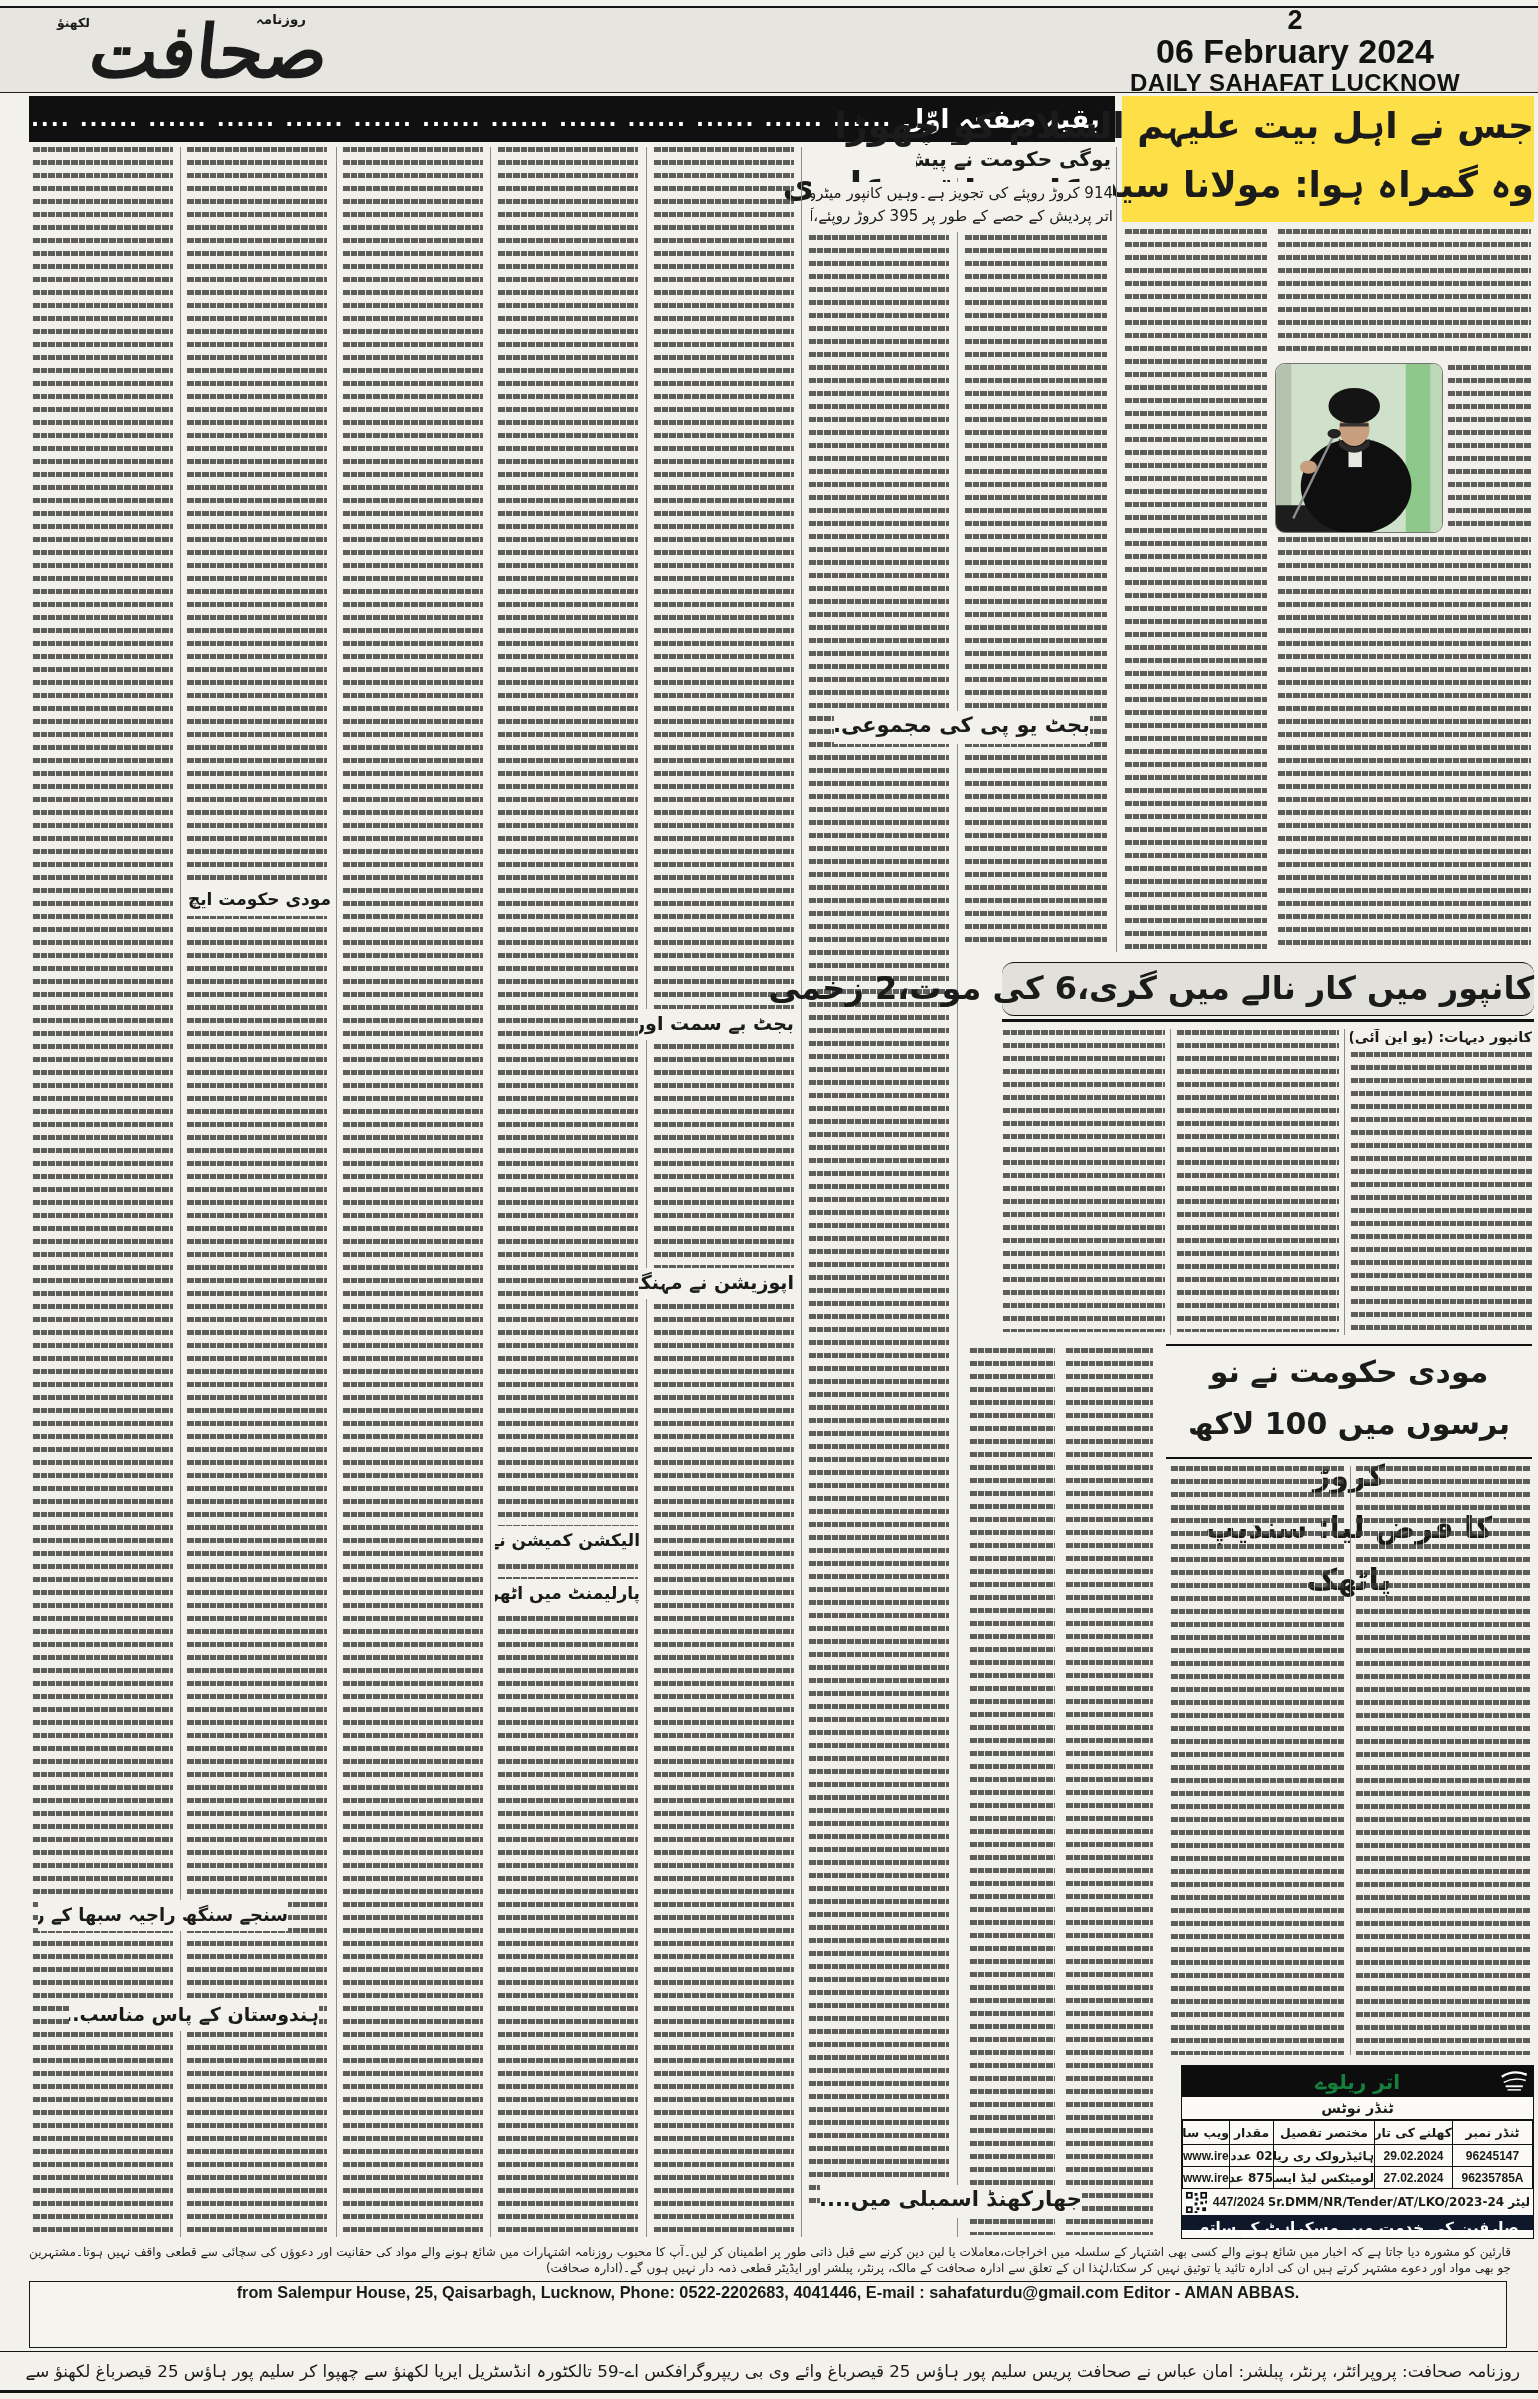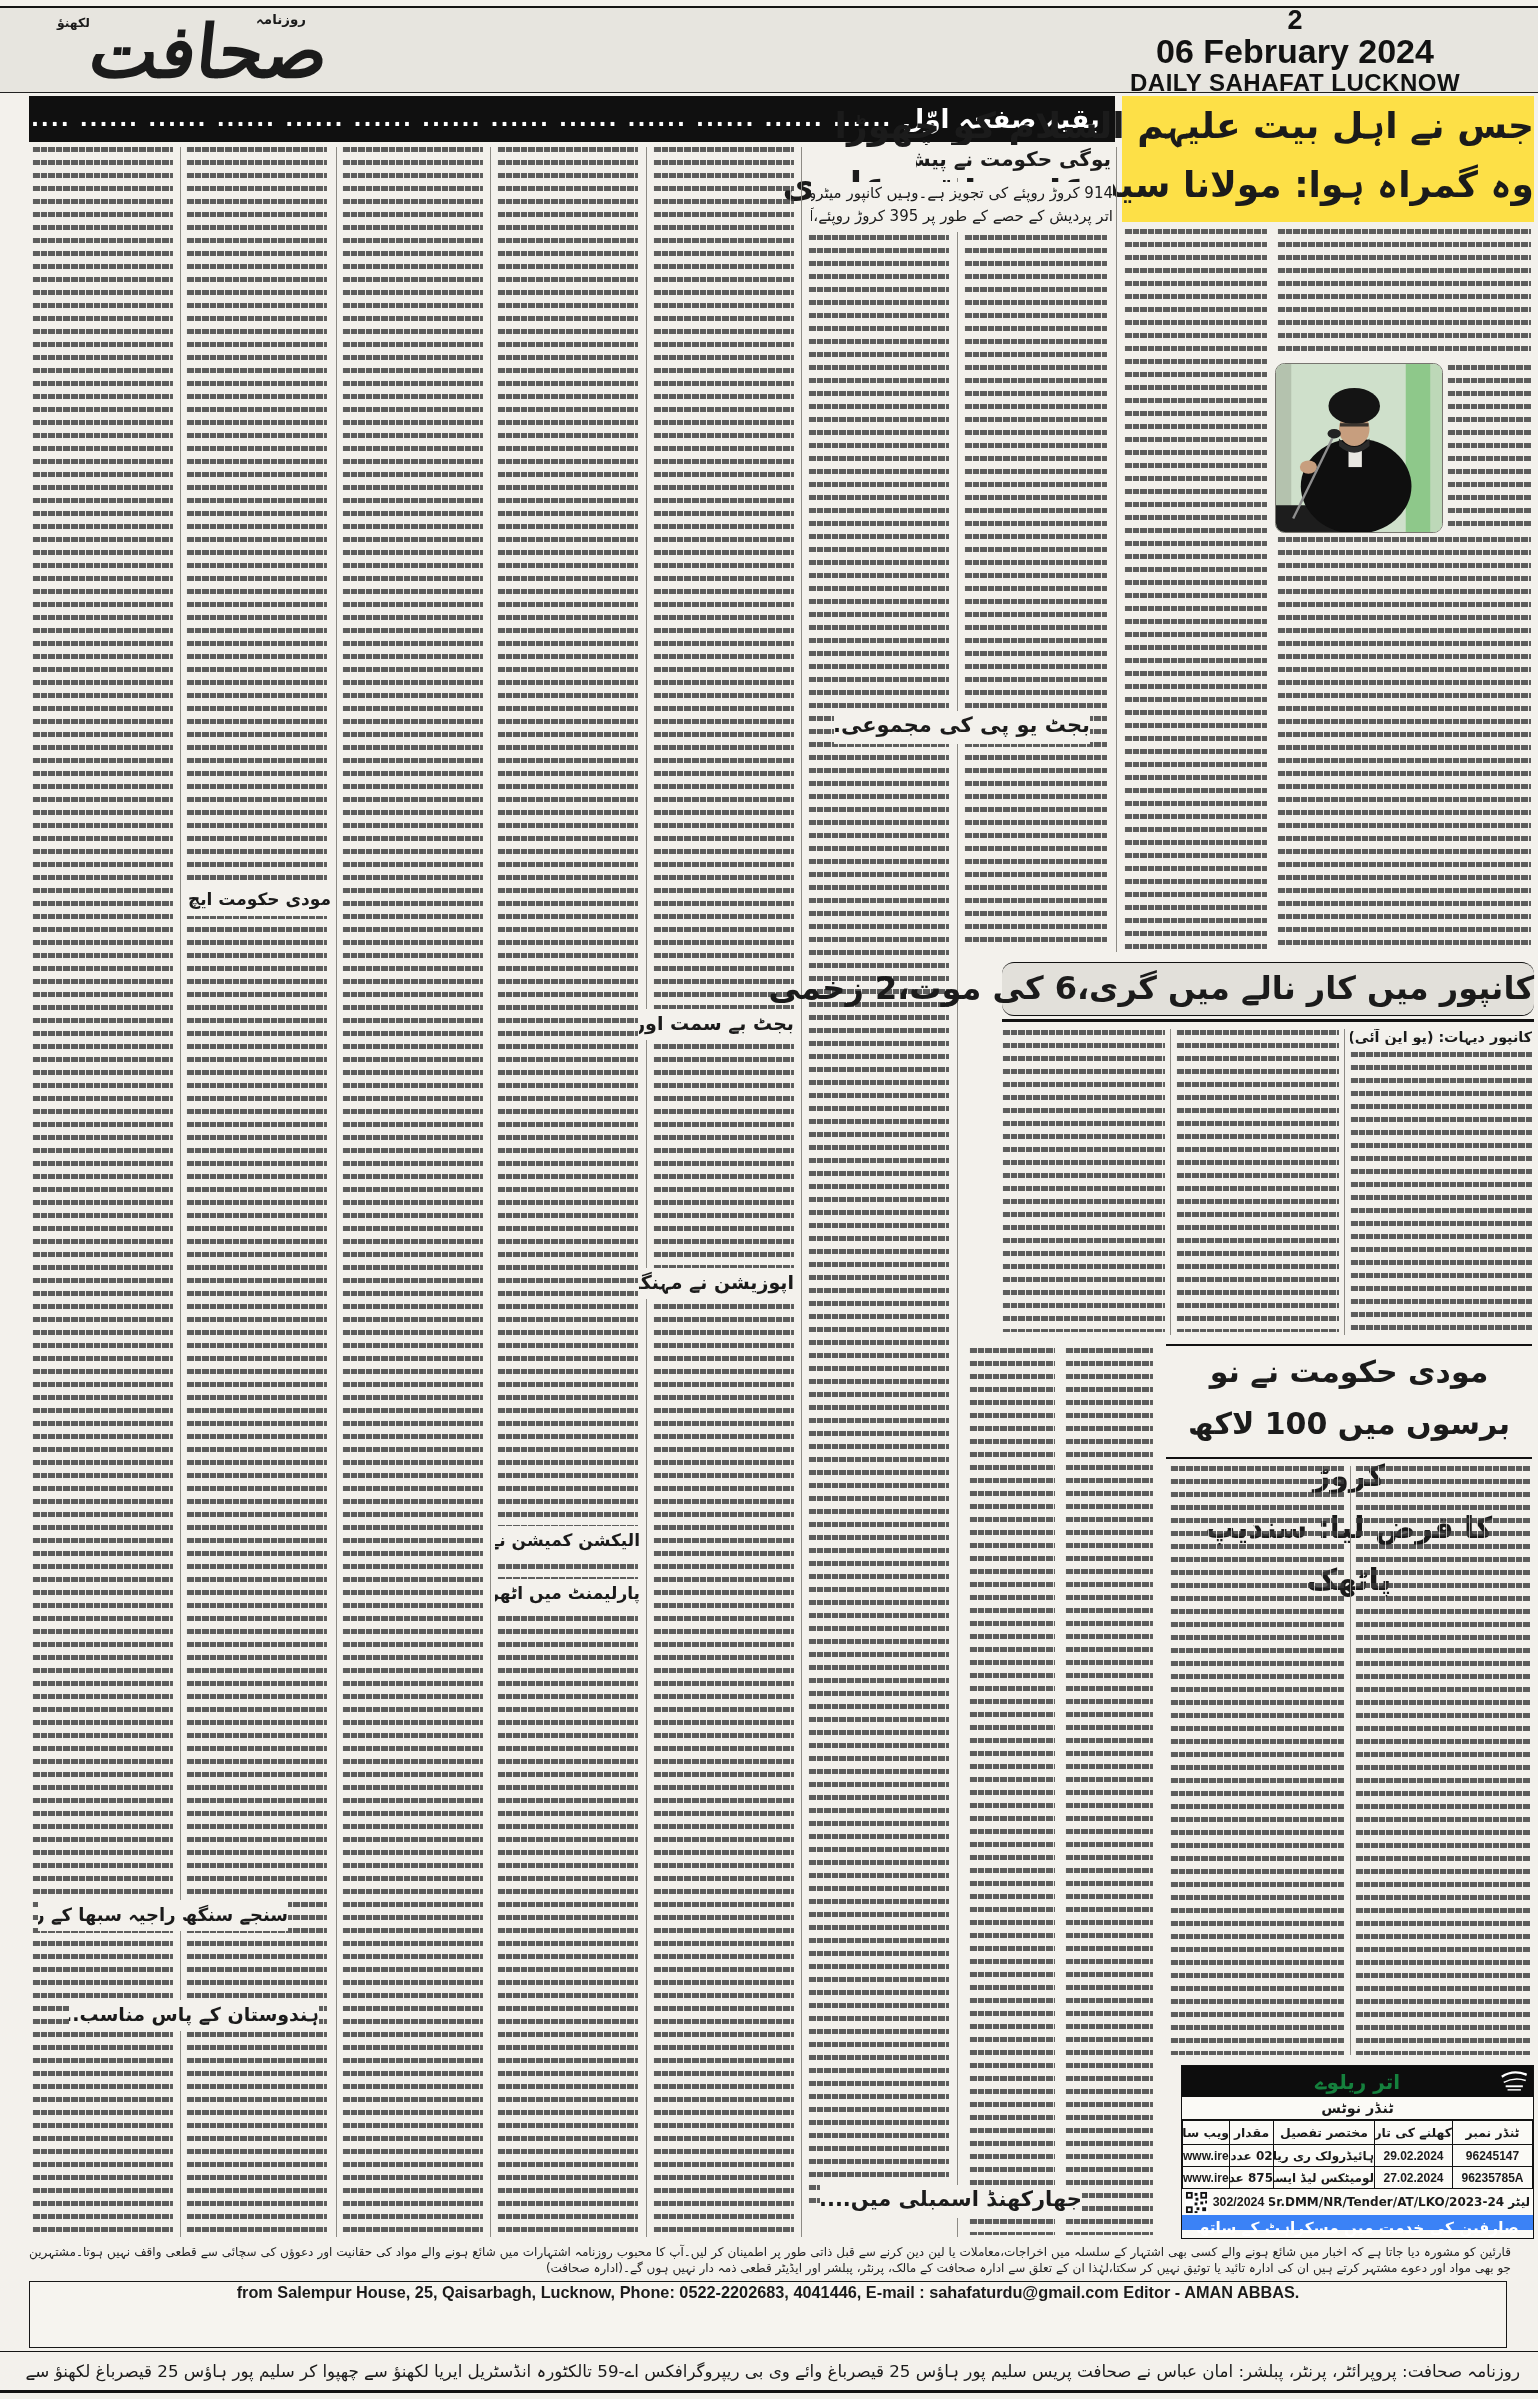--- a/index.html
+++ b/index.html
@@ -44,21 +44,21 @@
           font-size:12.4px;}
   #tender .tbar{height:31px;background:#0d0d0d;color:#15803d;display:flex;align-items:center;justify-content:center;position:relative;}
   #tender .tbar .t{font-size:20px;font-weight:bold;direction:rtl;}
   #tender .sub{height:22px;border-bottom:1px solid #111;text-align:center;font-weight:bold;font-size:14.3px;direction:rtl;line-height:22px;}
   #tender table{width:100%;border-collapse:collapse;table-layout:fixed;direction:rtl;}
   #tender th,#tender td{border:1px solid #111;text-align:center;padding:0;overflow:hidden;white-space:nowrap;}
   #tender th{font-size:12.4px;height:23px;font-weight:bold;}
   #tender td{font-size:12px;height:21px;font-weight:bold;}
   #tender .ltr{direction:ltr;font-family:"Liberation Sans",sans-serif;}
   #tender .refrow{height:26px;display:flex;align-items:center;gap:4.8px;padding:0 2.9px;}
-  #tender .slog{height:15px;background:#3b82f6;color:#fff;text-align:center;font-weight:bold;
+  #tender .slog{height:15px;background:#0f172a;color:#fff;text-align:center;font-weight:bold;
         font-size:15.3px;line-height:26px;direction:rtl;}
   
   #disc{left:29px;top:2244px;width:1482px;height:32.5px;font-size:12px;line-height:16px;direction:rtl;text-align:justify;color:#222;}
   #pubbox{left:29px;top:2281px;width:1478px;height:67px;border:1.9px solid #181818;background:#f6f4ef;
           text-align:center;box-sizing:border-box;}
   #pubbox .u{direction:rtl;font-weight:bold;font-size:16px;line-height:22px;}
   #pubbox .e{font-family:"Liberation Sans",sans-serif;font-weight:bold;font-size:16.3px;line-height:20px;}
   #imprint{left:19px;top:2357px;width:1501px;height:29px;direction:rtl;text-align:center;
            font-size:16.7px;line-height:29px;white-space:nowrap;overflow:hidden;}
   .photo-frame{position:absolute;left:1275px;top:363px;width:166px;height:168px;border:1px solid #77756f;
@@ -228,21 +228,21 @@
           <rect x="3" y="18" width="3" height="3" fill="#fff"></rect>
         <rect x="10" y="2" width="3" height="3" fill="#111"></rect>
           <rect x="11" y="7" width="3" height="3" fill="#111"></rect>
         <rect x="16" y="11" width="3" height="3" fill="#111"></rect>
           <rect x="10" y="12" width="3" height="3" fill="#111"></rect>
         <rect x="12" y="17" width="3" height="3" fill="#111"></rect>
           <rect x="18" y="17" width="4" height="4" fill="#111"></rect>
         <rect x="10" y="21" width="3" height="2" fill="#111"></rect>
           <rect x="21" y="10" width="2" height="3" fill="#111"></rect>
       </svg>
-      <span style="font-family:'Liberation Sans',sans-serif;font-weight:bold;font-size:12.4px;">302/2024</span>
+      <span style="font-family:'Liberation Sans',sans-serif;font-weight:bold;font-size:12.4px;">447/2024</span>
       <span style="flex:1;text-align:right;direction:rtl;font-weight:bold;font-size:12px;white-space:nowrap;overflow:hidden;">لیٹر Sr.DMM/NR/Tender/AT/LKO/2023-24 مورخہ 02.02.2024</span>
     </div>
     <div class="slog">صارفین کی خدمت میں مسکراہٹ کے ساتھ</div>
   </div>
 
   <div class="abs" id="disc">قارئین کو مشورہ دیا جاتا ہے کہ اخبار میں شائع ہونے والے کسی بھی اشتہار کے سلسلہ میں اخراجات،معاملات یا لین دین کرنے سے قبل ذاتی طور پر اطمینان کر لیں۔آپ کا محبوب روزنامہ اشتہارات میں شائع ہونے والے مواد کی حقانیت اور دعوؤں کی سچائی سے قطعی واقف نہیں ہوتا۔مشتہرین جو بھی مواد اور دعوے مشتہر کرتے ہیں ان کی ادارہ تائید یا توثیق نہیں کر سکتا،لہٰذا ان کے تعلق سے ادارہ صحافت کے مالک، پرنٹر، پبلشر اور ایڈیٹر قطعی ذمہ دار نہیں ہوں گے۔(ادارہ صحافت)</div>
 
   <div class="abs" id="pubbox">
     <div class="e">from Salempur House, 25, Qaisarbagh, Lucknow, Phone: 0522-2202683, 4041446,  E-mail : sahafaturdu@gmail.com Editor - AMAN ABBAS.</div>
   </div>

